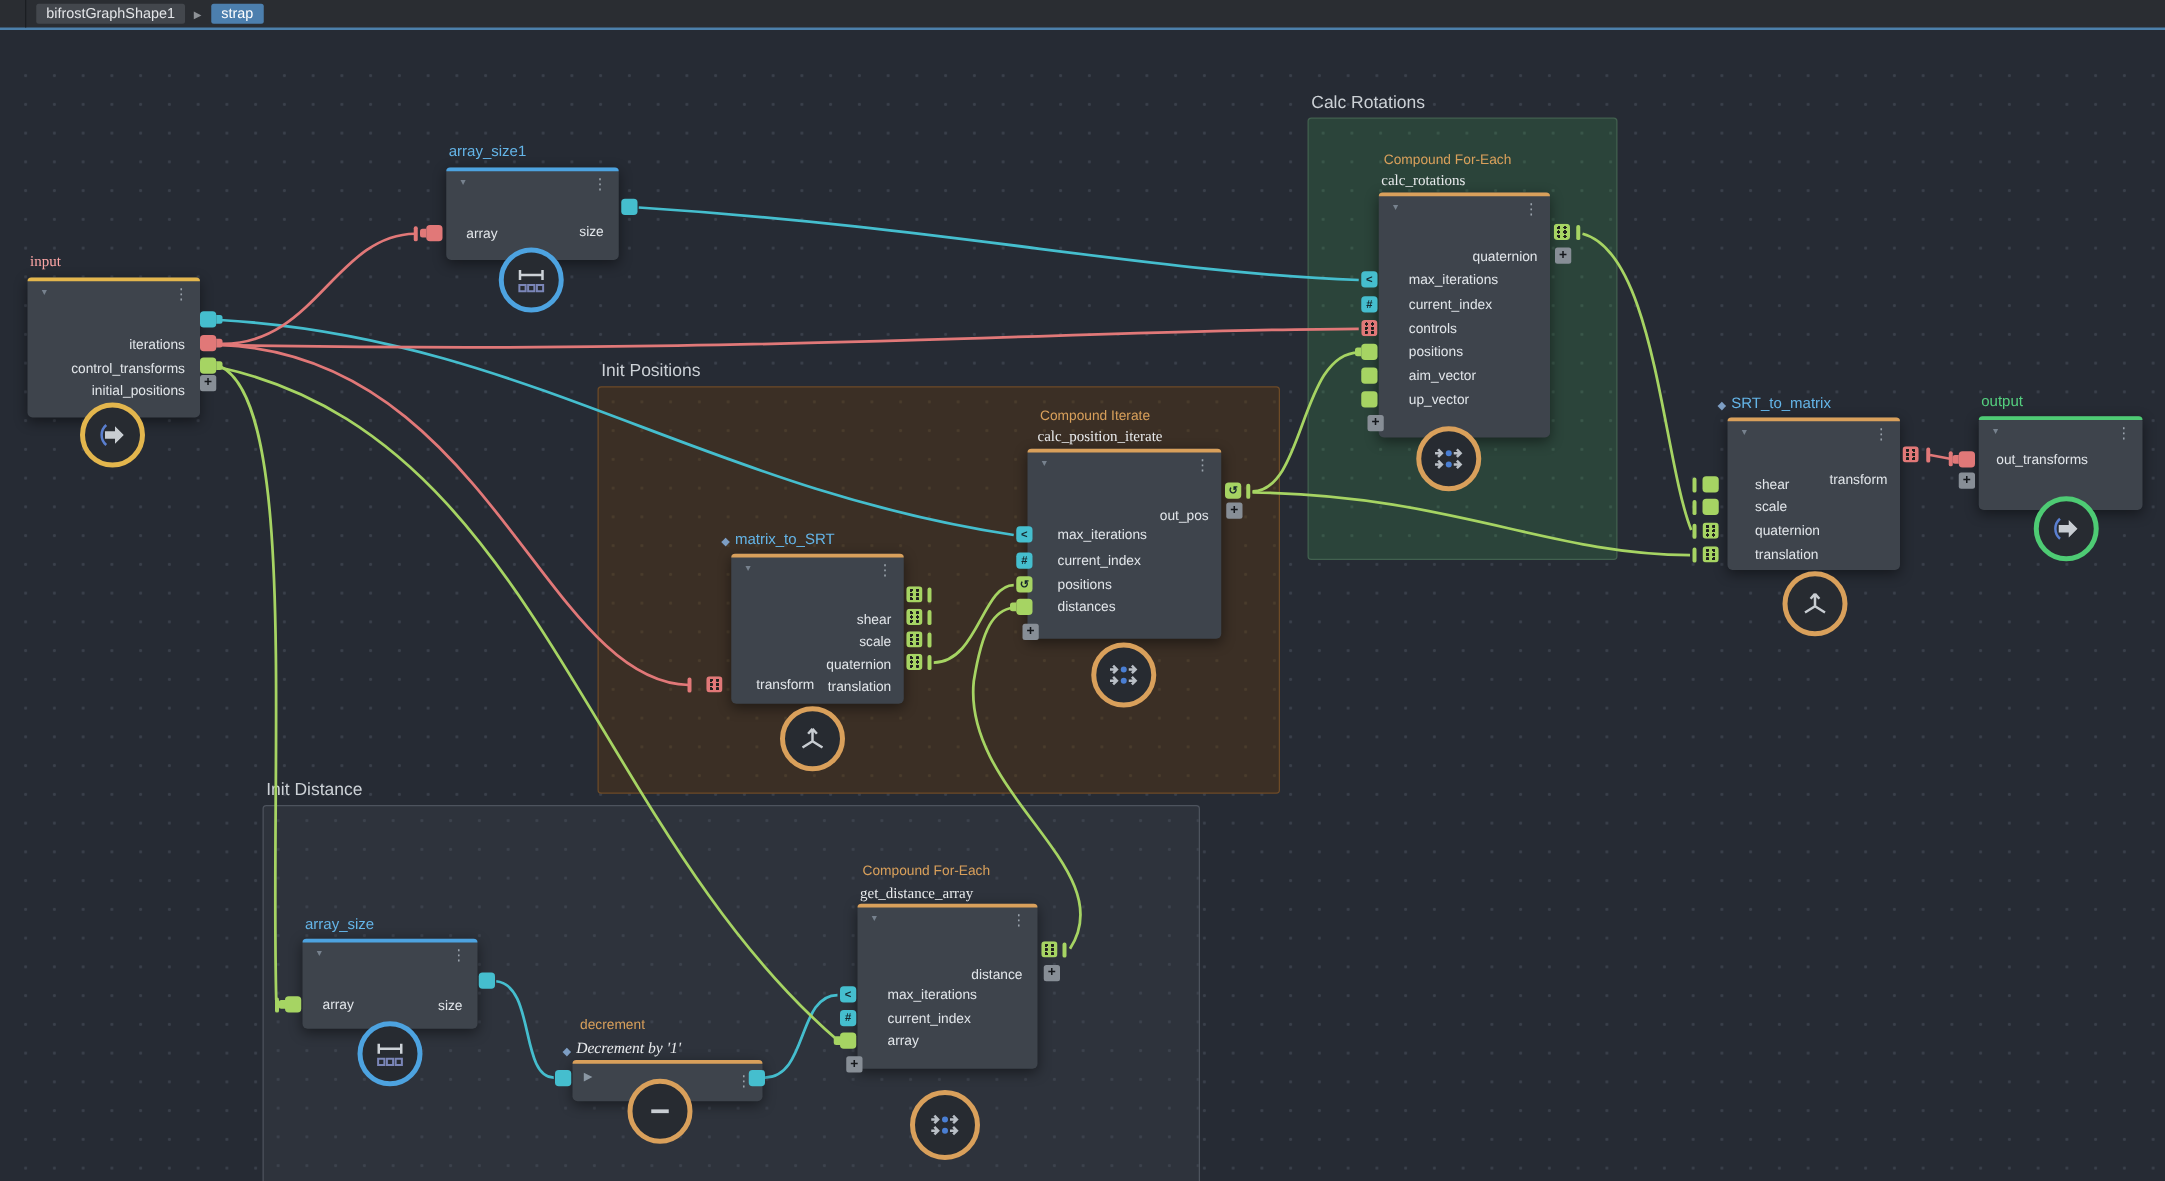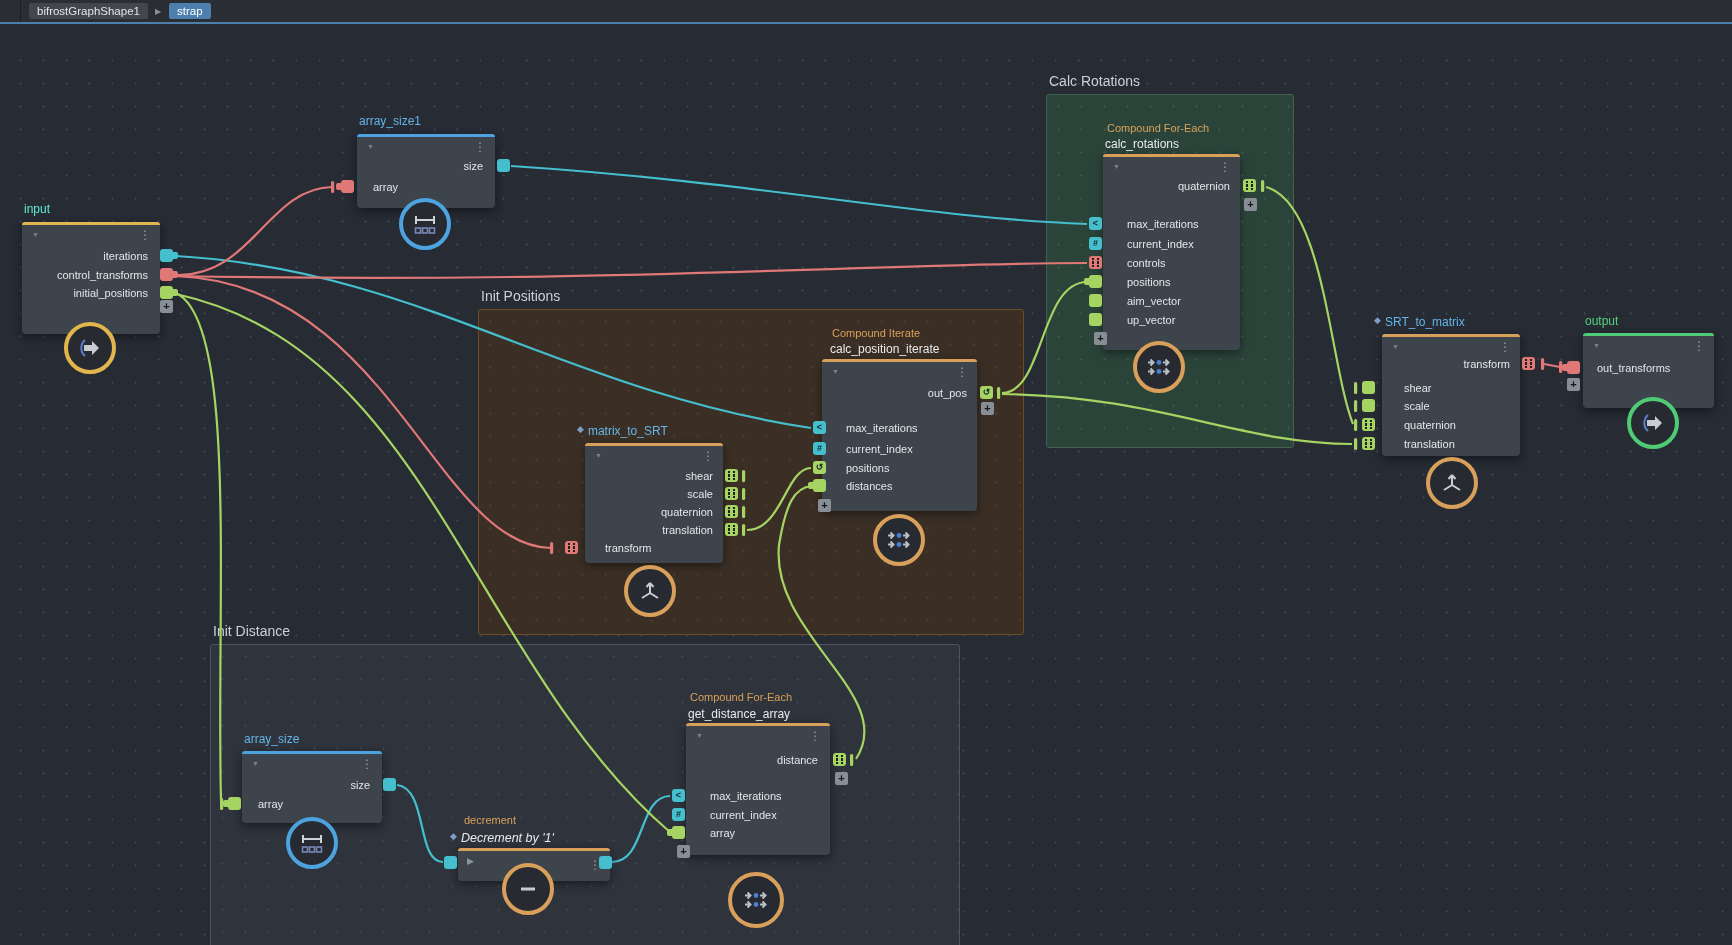--- a/index.html
+++ b/index.html
@@ -25,23 +25,23 @@
   svg.wires{position:absolute;left:0;top:0;z-index:3;}
   svg.wires path{fill:none;stroke-width:2.2px;}
   
   .node{position:absolute;background:#3e444c;border-radius:4px;box-shadow:0 3px 10px rgba(0,0,0,.45);z-index:4;}
   .strip{position:absolute;top:0;left:0;right:0;height:3px;border-radius:4px 4px 0 0;}
   .s-yellow{background:#e3b64d;} .s-blue{background:#4da3e0;} .s-tan{background:#d9a05b;} .s-green{background:#4ecb74;}
   .hdr-tri{position:absolute;left:10px;top:9px;font-size:7px;color:#77828e;}
   .hdr-menu{position:absolute;right:9px;top:6px;font-size:12px;color:#9aa3ac;}
   .hdr-play{position:absolute;left:9px;top:8px;font-size:9px;color:#8a97a3;}
   .row{position:absolute;height:14px;line-height:14px;font-size:11px;color:#e2e6ea;white-space:nowrap;}
-  .row.out{text-align:right;}
-  .ntitle{position:absolute;font-size:12px;white-space:nowrap;display:flex;align-items:flex-start;gap:4px;}
-  .t-yellow{color:#5eead4;} .t-blue{color:#64b5e8;} .t-green{color:#55d07f;} .t-white{color:#e8eaec;}
+  .row.out{text-align:right;margin-top:20px;}
+  .ntitle{position:absolute;font-size:12px;white-space:nowrap;display:flex;align-items:flex-end;gap:4px;}
+  .t-yellow{color:#fca5a5;font-family:Liberation Serif, serif;} .t-blue{color:#64b5e8;} .t-green{color:#55d07f;} .t-white{color:#e8eaec;font-family:Liberation Serif, serif;}
   .kind{position:absolute;font-size:11px;color:#d9a05b;white-space:nowrap;}
   .diamond{font-size:9px;color:#7d9ec4;}
   .italic{font-style:italic;font-size:12.5px;}
   
   .port{position:absolute;width:13px;height:13px;border-radius:3px;box-sizing:border-box;
     text-align:center;font-size:9px;line-height:13px;font-weight:bold;color:#15262c;z-index:5;}
   .p-cyan{background-color:#45bece;} .p-red{background-color:#e17878;} .p-green{background-color:#a6d463;}
   .plug-r::after{content:"";position:absolute;right:-5px;top:3px;width:5px;height:7px;border-radius:0 2px 2px 0;background-color:inherit;}
   .plug-l::before{content:"";position:absolute;left:-5px;top:3px;width:5px;height:7px;border-radius:2px 0 0 2px;background-color:inherit;}
   .dots{background-image:

